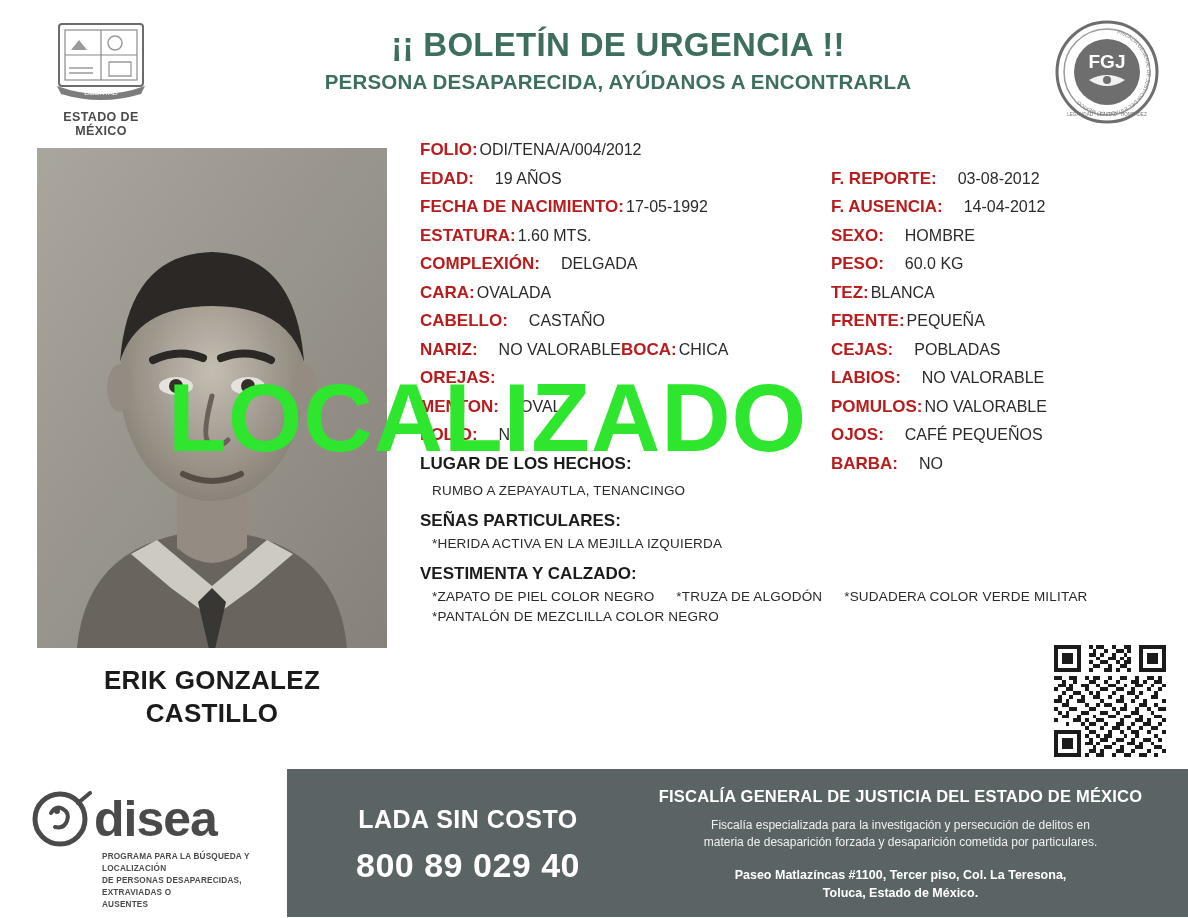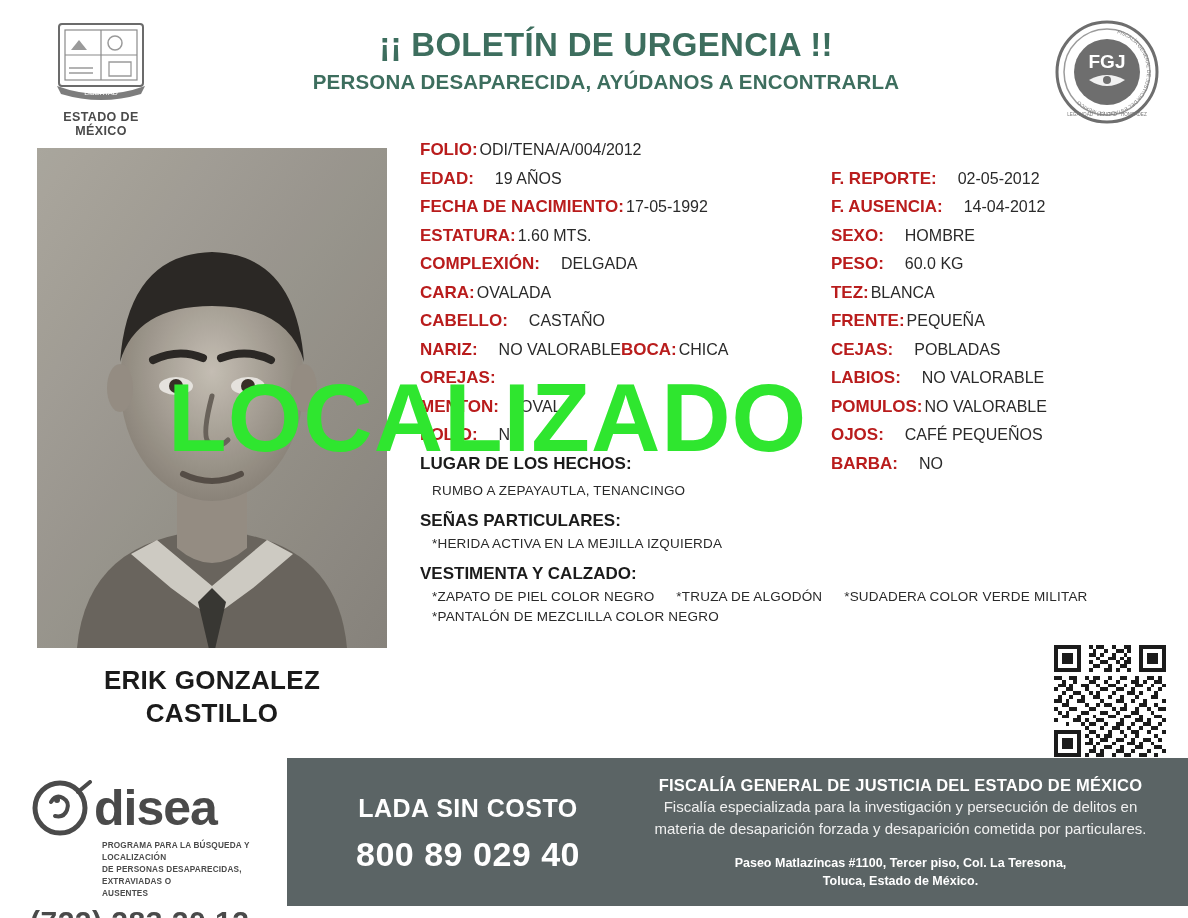--- a/index.html
+++ b/index.html
@@ -33,21 +33,21 @@
   .seal-svg { display: block; margin: 0 auto; }
   .edomex-caption {
     font-size: 12.5px;
     font-weight: bold;
     letter-spacing: .4px;
     color: #4a4a4a;
     margin-top: 4px;
   }
   .title-wrap {
     position: absolute;
-    left: 236px;
+    left: 248px;
     top: 26px;
     width: 740px;
     text-align: center;
   }
   .main-title {
     font-size: 33px;
     font-weight: bold;
     color: #3d6e5e;
     letter-spacing: .3px;
     margin: 0;
@@ -160,21 +160,21 @@
     right: 22px;
     top: 645px;
     width: 112px;
     height: 112px;
   }
 
   
   .footer {
     position: absolute;
     left: 0;
-    bottom: 12px;
+    bottom: 1px;
     width: 1188px;
     height: 148px;
   }
   .disea {
     position: absolute;
     left: 30px;
     top: 22px;
     width: 255px;
   }
   .disea-top { display: flex; align-items: center; }
@@ -234,23 +234,23 @@
     top: 18px;
     width: 555px;
     text-align: center;
   }
   .fgj-title {
     font-size: 16.5px;
     font-weight: bold;
     letter-spacing: .2px;
   }
   .fgj-desc {
-    font-size: 15px;
+    font-size: 12px;
     line-height: 1.45;
-    margin-top: 1px;
+    margin-top: 11px;
     color: #f0f0f0;
   }
   .fgj-addr {
     font-size: 12.5px;
     font-weight: bold;
     line-height: 1.45;
     margin-top: 14px;
   }
 </style>
 </head>
@@ -355,21 +355,21 @@
     <div class="col-right"></div>
   </div>
 
   <div class="row">
     <div class="col-left">
       <span class="lbl">EDAD:</span>
       <span class="val">19 AÑOS</span>
     </div>
     <div class="col-right pad">
       <span class="lbl">F. REPORTE:</span>
-      <span class="val">02-05-2012</span>
+      <span class="val">03-08-2012</span>
     </div>
   </div>
 
   <div class="row">
     <div class="col-left">
       <span class="lbl">FECHA DE NACIMIENTO:</span>
       <span class="val tight">17-05-1992</span>
     </div>
     <div class="col-right pad">
       <span class="lbl">F. AUSENCIA:</span>

